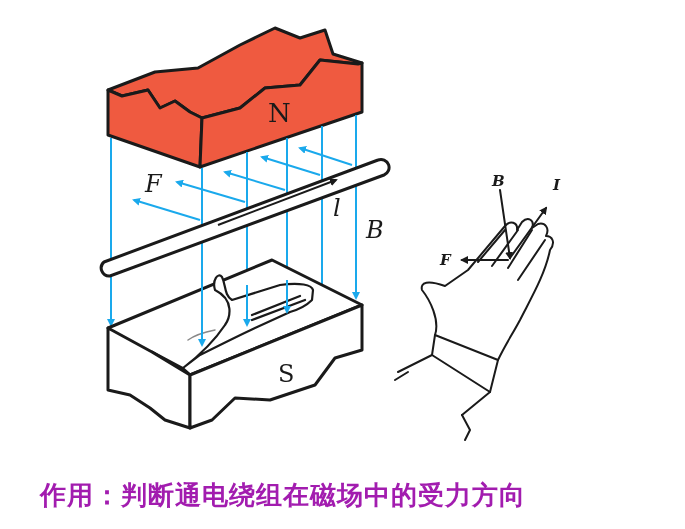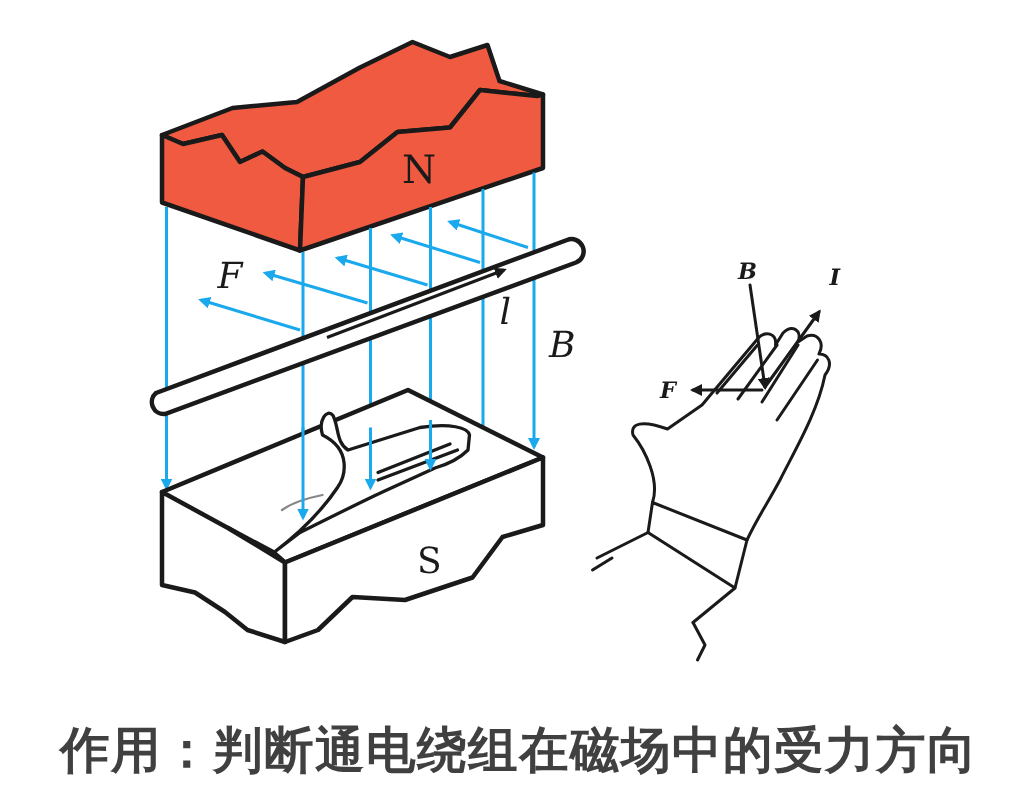--- a/index.html
+++ b/index.html
@@ -2,22 +2,22 @@
 <html><head>
 <meta charset="utf-8">
 <style>
   html, body { margin: 0; padding: 0; background: #ffffff; }
   body { width: 685px; height: 529px; position: relative; overflow: hidden;
          font-family: "DejaVu Sans", sans-serif; }
   #figure { position: absolute; left: 0; top: 0; width: 685px; height: 460px; }
   .lbl { font-family: "DejaVu Serif", "Liberation Serif", serif; fill: #1a1a1a; }
   .caption {
     position: absolute; left: 40px; top: 478px;
-    font-family: "DejaVu Sans", sans-serif; font-size: 33px; font-weight: bold;
-    color: #404040; letter-spacing: 1px; white-space: nowrap;
+    font-family: "DejaVu Sans", sans-serif; font-size: 26px; font-weight: bold;
+    color: #a21caf; letter-spacing: 1px; white-space: nowrap;
   }
 </style>
 </head>
 <body>
 
 <svg id="figure" viewBox="0 0 685 460" xmlns="http://www.w3.org/2000/svg">
   <defs>
     <marker id="arrowBlue" markerWidth="8" markerHeight="8" refX="6" refY="4" orient="auto" markerUnits="userSpaceOnUse">
       <path d="M0,0 L8,4 L0,8 Z" fill="#1aa9ec"></path>
     </marker>

